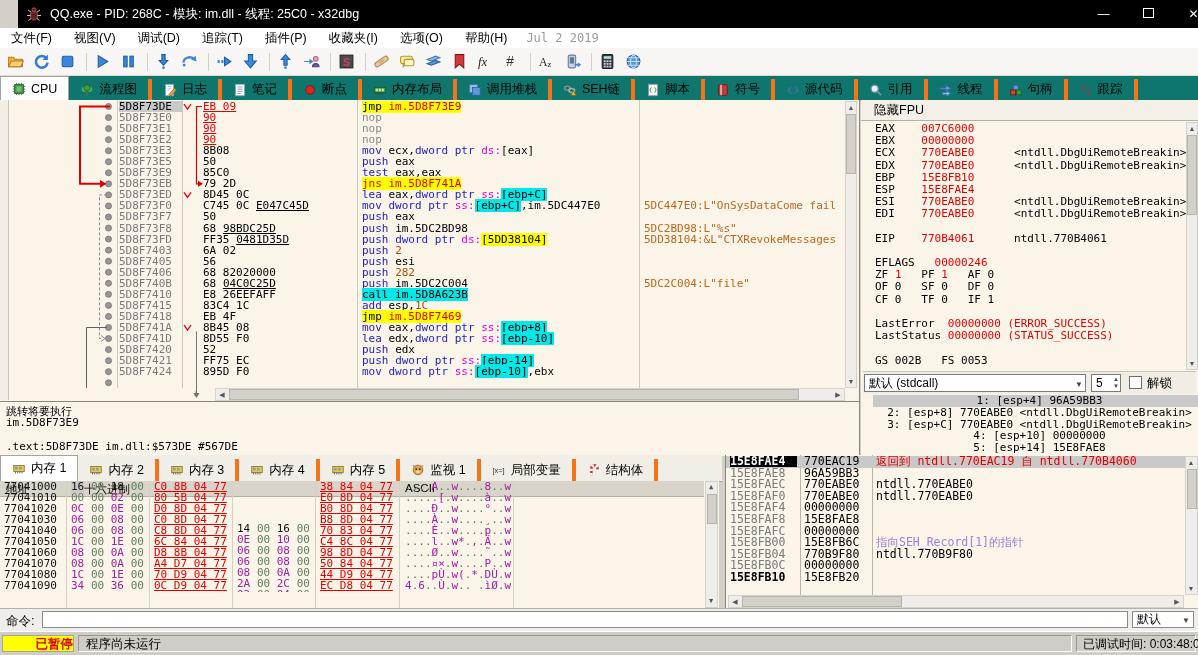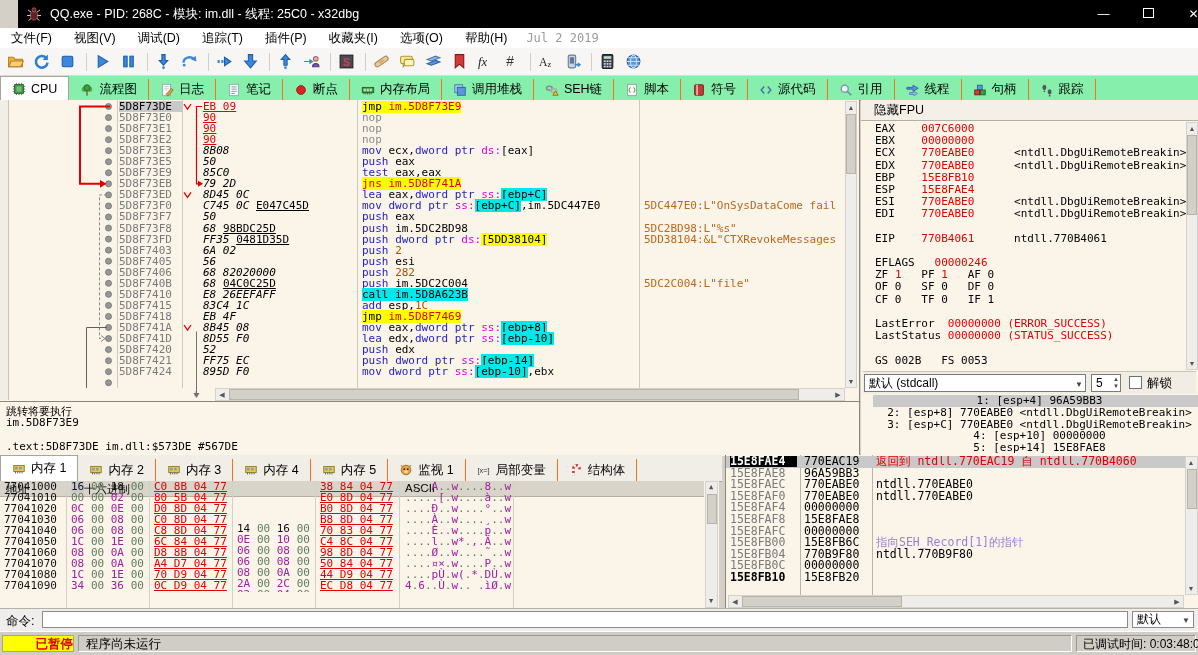--- a/index.html
+++ b/index.html
@@ -15,36 +15,36 @@
   
   .menubar{position:absolute;left:0;top:28px;width:1198px;height:20px;background:#FFFFFF;border-bottom:1px solid #E4E4E4;}
   .mitem{display:inline-block;padding:2px 11px;font-size:12.5px;}
   .mdate{display:inline-block;padding:2px 8px;color:#9a9a9a;font-family:"DejaVu Sans Mono",monospace;font-size:12px;}
   
   .toolbar{position:absolute;left:0;top:48px;width:1198px;height:28px;background:#F7F6F4;border-bottom:1px solid #DDDAD4;display:flex;align-items:center;padding-left:4px;box-sizing:border-box;}
   .tbtn{width:24px;height:24px;border:none;background:transparent;padding:2px;margin:0 1px;}
   .tbtn svg{width:17px;height:17px;display:block;}
   .tsep{display:inline-block;width:1px;height:18px;background:#D2CFC8;margin:0 4px;}
   
-  .tabbar{position:absolute;left:0;top:76px;width:1198px;height:24px;background:#86efac;border-bottom:1px solid #A9A49A;display:flex;align-items:flex-end;}
-  .tab{height:21px;display:flex;align-items:center;gap:5px;padding:0 11px;border-right:1px solid #f97316;font-size:12.5px;}
+  .tabbar{position:absolute;left:0;top:76px;width:1198px;height:24px;background:#0f766e;border-bottom:1px solid #A9A49A;display:flex;align-items:flex-end;}
+  .tab{height:21px;display:flex;align-items:center;gap:5px;padding:0 11px;border-right:4px solid #f97316;font-size:12.5px;}
   .tab .icon svg{width:14px;height:14px;display:block;}
   .tab.active{background:#FFFFFF;border:1px solid #A9A49A;border-bottom:1px solid #fff;height:23px;margin-bottom:-1px;}
   
   .disasm{position:absolute;left:0;top:100px;width:860px;height:355px;background:#FBF4E9;border-right:1px solid #8A867C;box-sizing:border-box;}
   .gutterstrip{position:absolute;left:0;top:0;width:8px;height:300px;background:#F1EEE6;border-right:1px solid #C9C4B8;}
   .vline{position:absolute;top:0;width:1px;height:288px;background:#CFC9BC;}
   .drows{position:absolute;left:0;top:1px;width:845px;height:288px;overflow:hidden;}
   .drow{position:relative;height:11.05px;line-height:11px;font-family:"DejaVu Sans Mono","Liberation Mono",monospace;font-size:11px;white-space:pre;}
   .c-addr{position:absolute;left:119px;width:63px;color:#7A7A7A;}
   .c-addr.sel-a{background:#C9C9C9;color:#000;}
   .c-bytes{position:absolute;left:203px;}
   .c-instr{position:absolute;left:362px;}
   .c-cmt{position:absolute;left:644px;width:205px;color:#B9681C;overflow:hidden;}
-  .b-k{color:#000;font-style:italic;} .b-p{color:#E10000;text-decoration:underline;} .b-u{color:#000;text-decoration:underline;}
+  .b-k{color:#000;} .b-p{color:#E10000;text-decoration:underline;} .b-u{color:#000;text-decoration:underline;}
   .sg-m{color:#2323C8;} .sg-k{color:#000;} .sg-s{color:#DB00DB;} .sg-n{color:#A55200;} .sg-g{color:#8A8A8A;}
   .sg-yk{background:#FFFF00;color:#000;} .sg-yr{background:#FFFF00;color:#E10000;}
   .sg-cb{background:#00E8E8;color:#000;} .sg-cm{background:#00E8E8;color:#000;} .sg-ym{background:#FFFF00;color:#000;}
   .overlay{position:absolute;left:0;top:0;width:860px;height:302px;pointer-events:none;}
   
   .hscroll{position:absolute;left:215px;top:288px;width:630px;height:13px;background:#EFEDEA;border:1px solid #D5D2CB;box-sizing:border-box;}
   .hthumb{position:absolute;left:13px;top:0;width:570px;height:11px;background:#D3D0C9;border:1px solid #B8B4AC;box-sizing:border-box;}
   .sbarrow{position:absolute;font-size:7px;color:#555;line-height:11px;width:12px;text-align:center;}
   .vscroll{position:absolute;background:#EFEDEA;border:1px solid #D5D2CB;box-sizing:border-box;}
   .vthumb{position:absolute;left:0;width:10px;background:#D3D0C9;border:1px solid #B8B4AC;box-sizing:border-box;}

